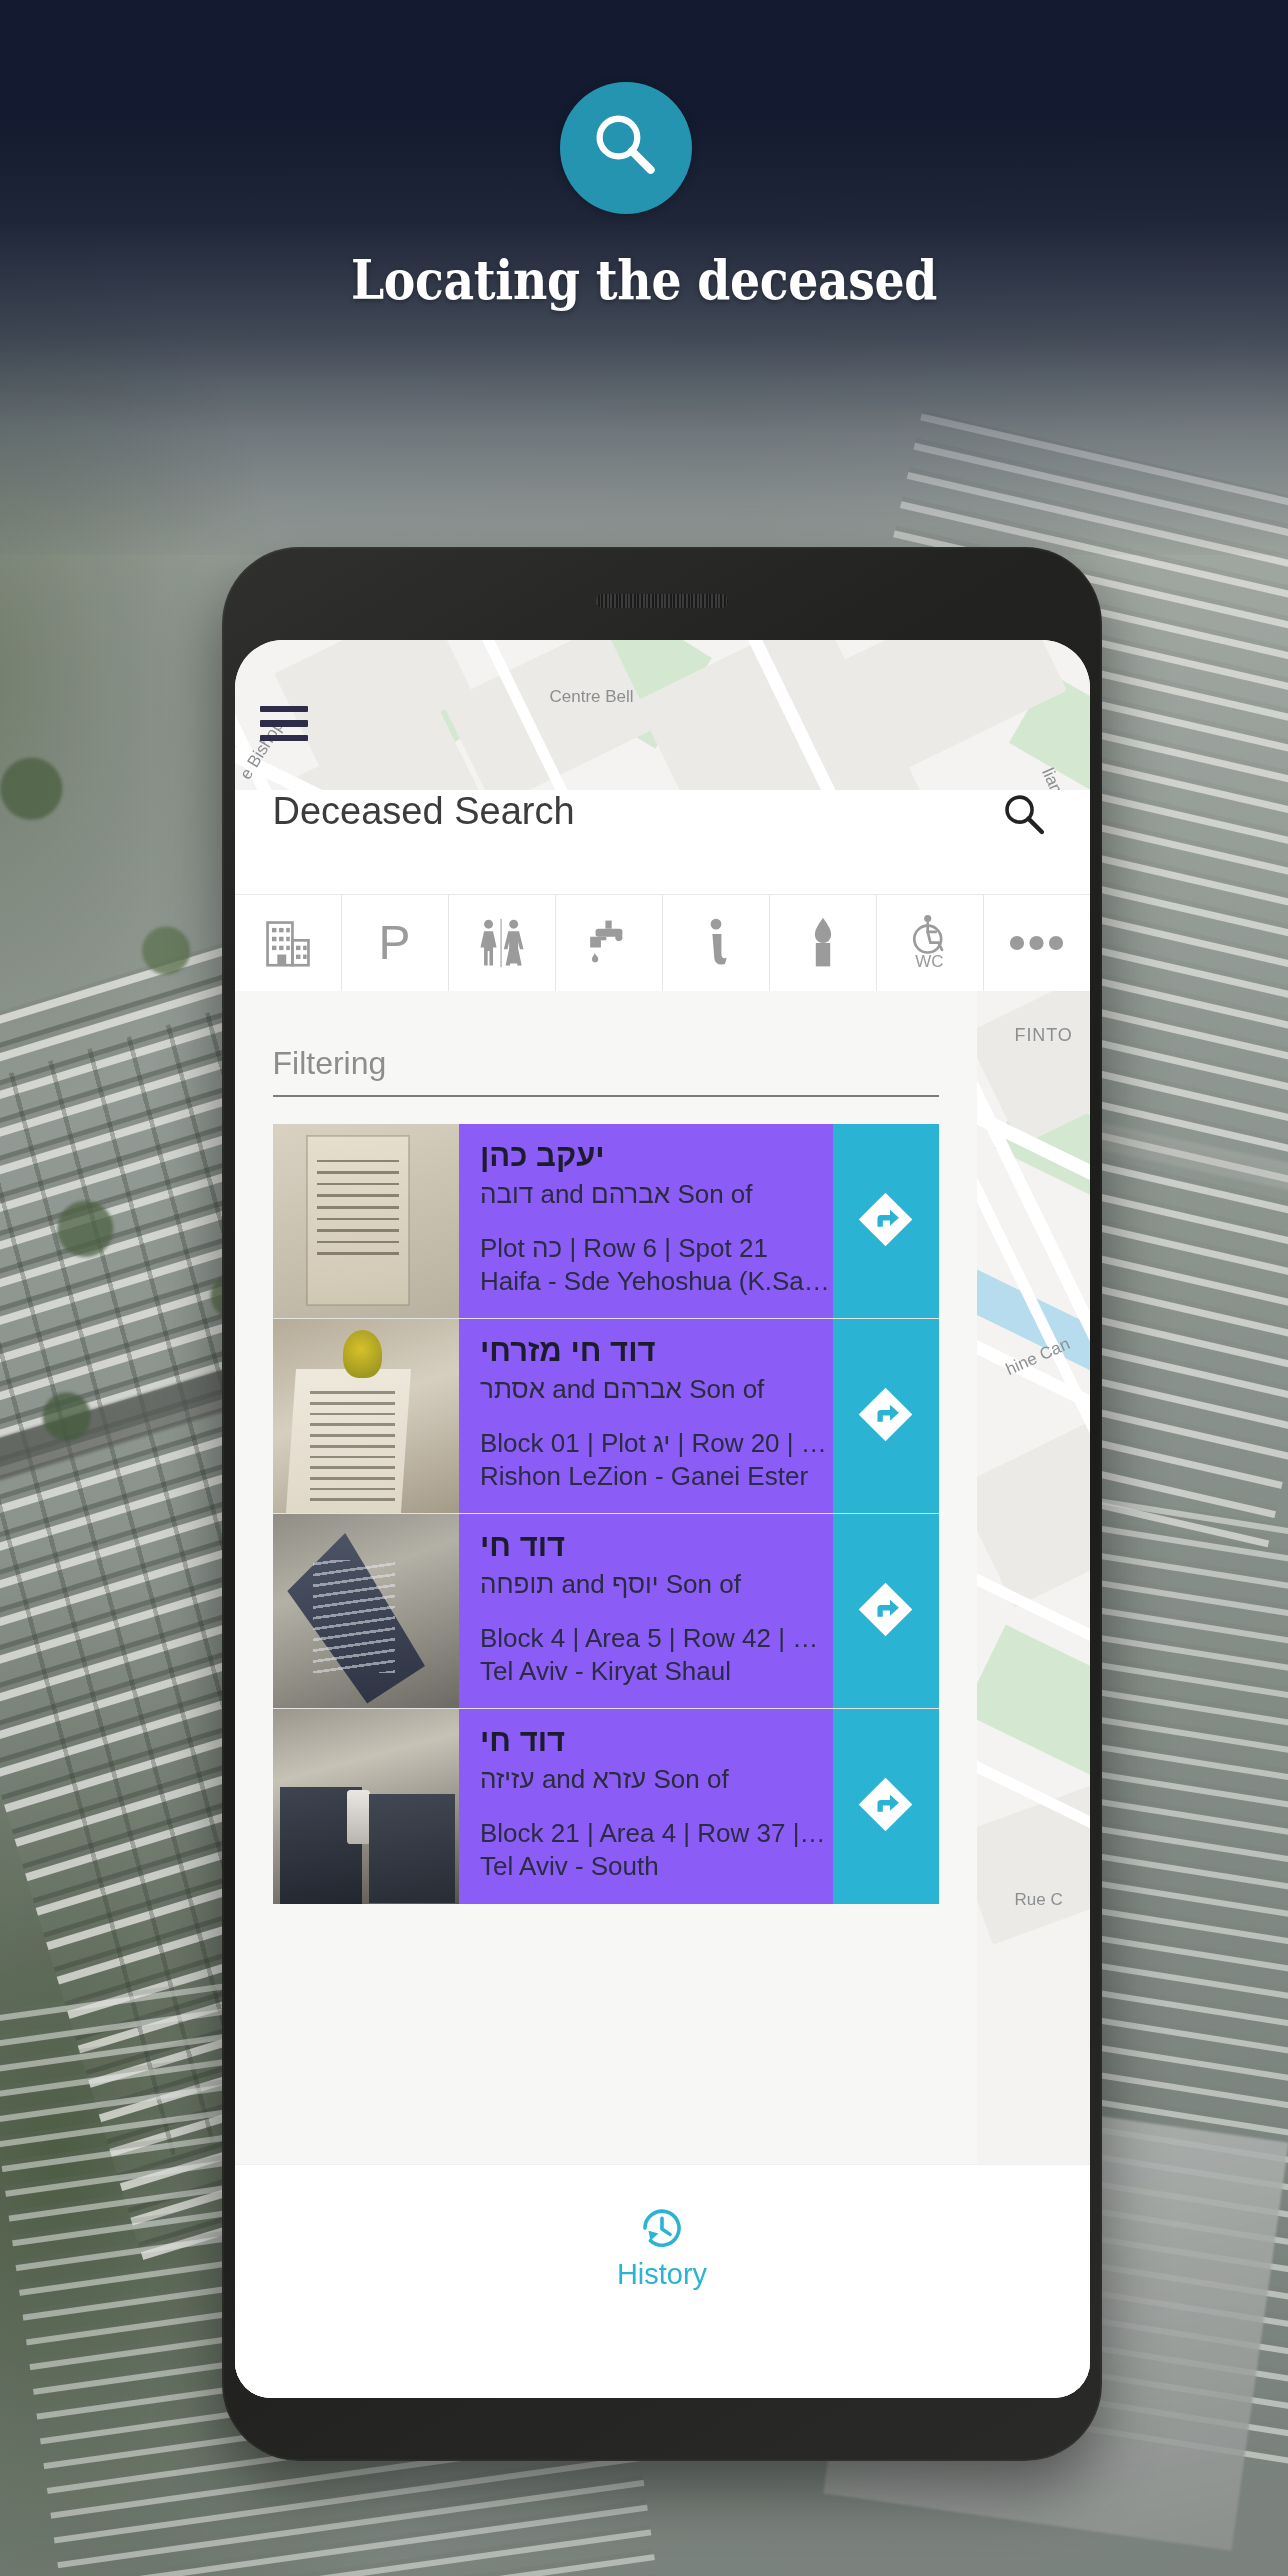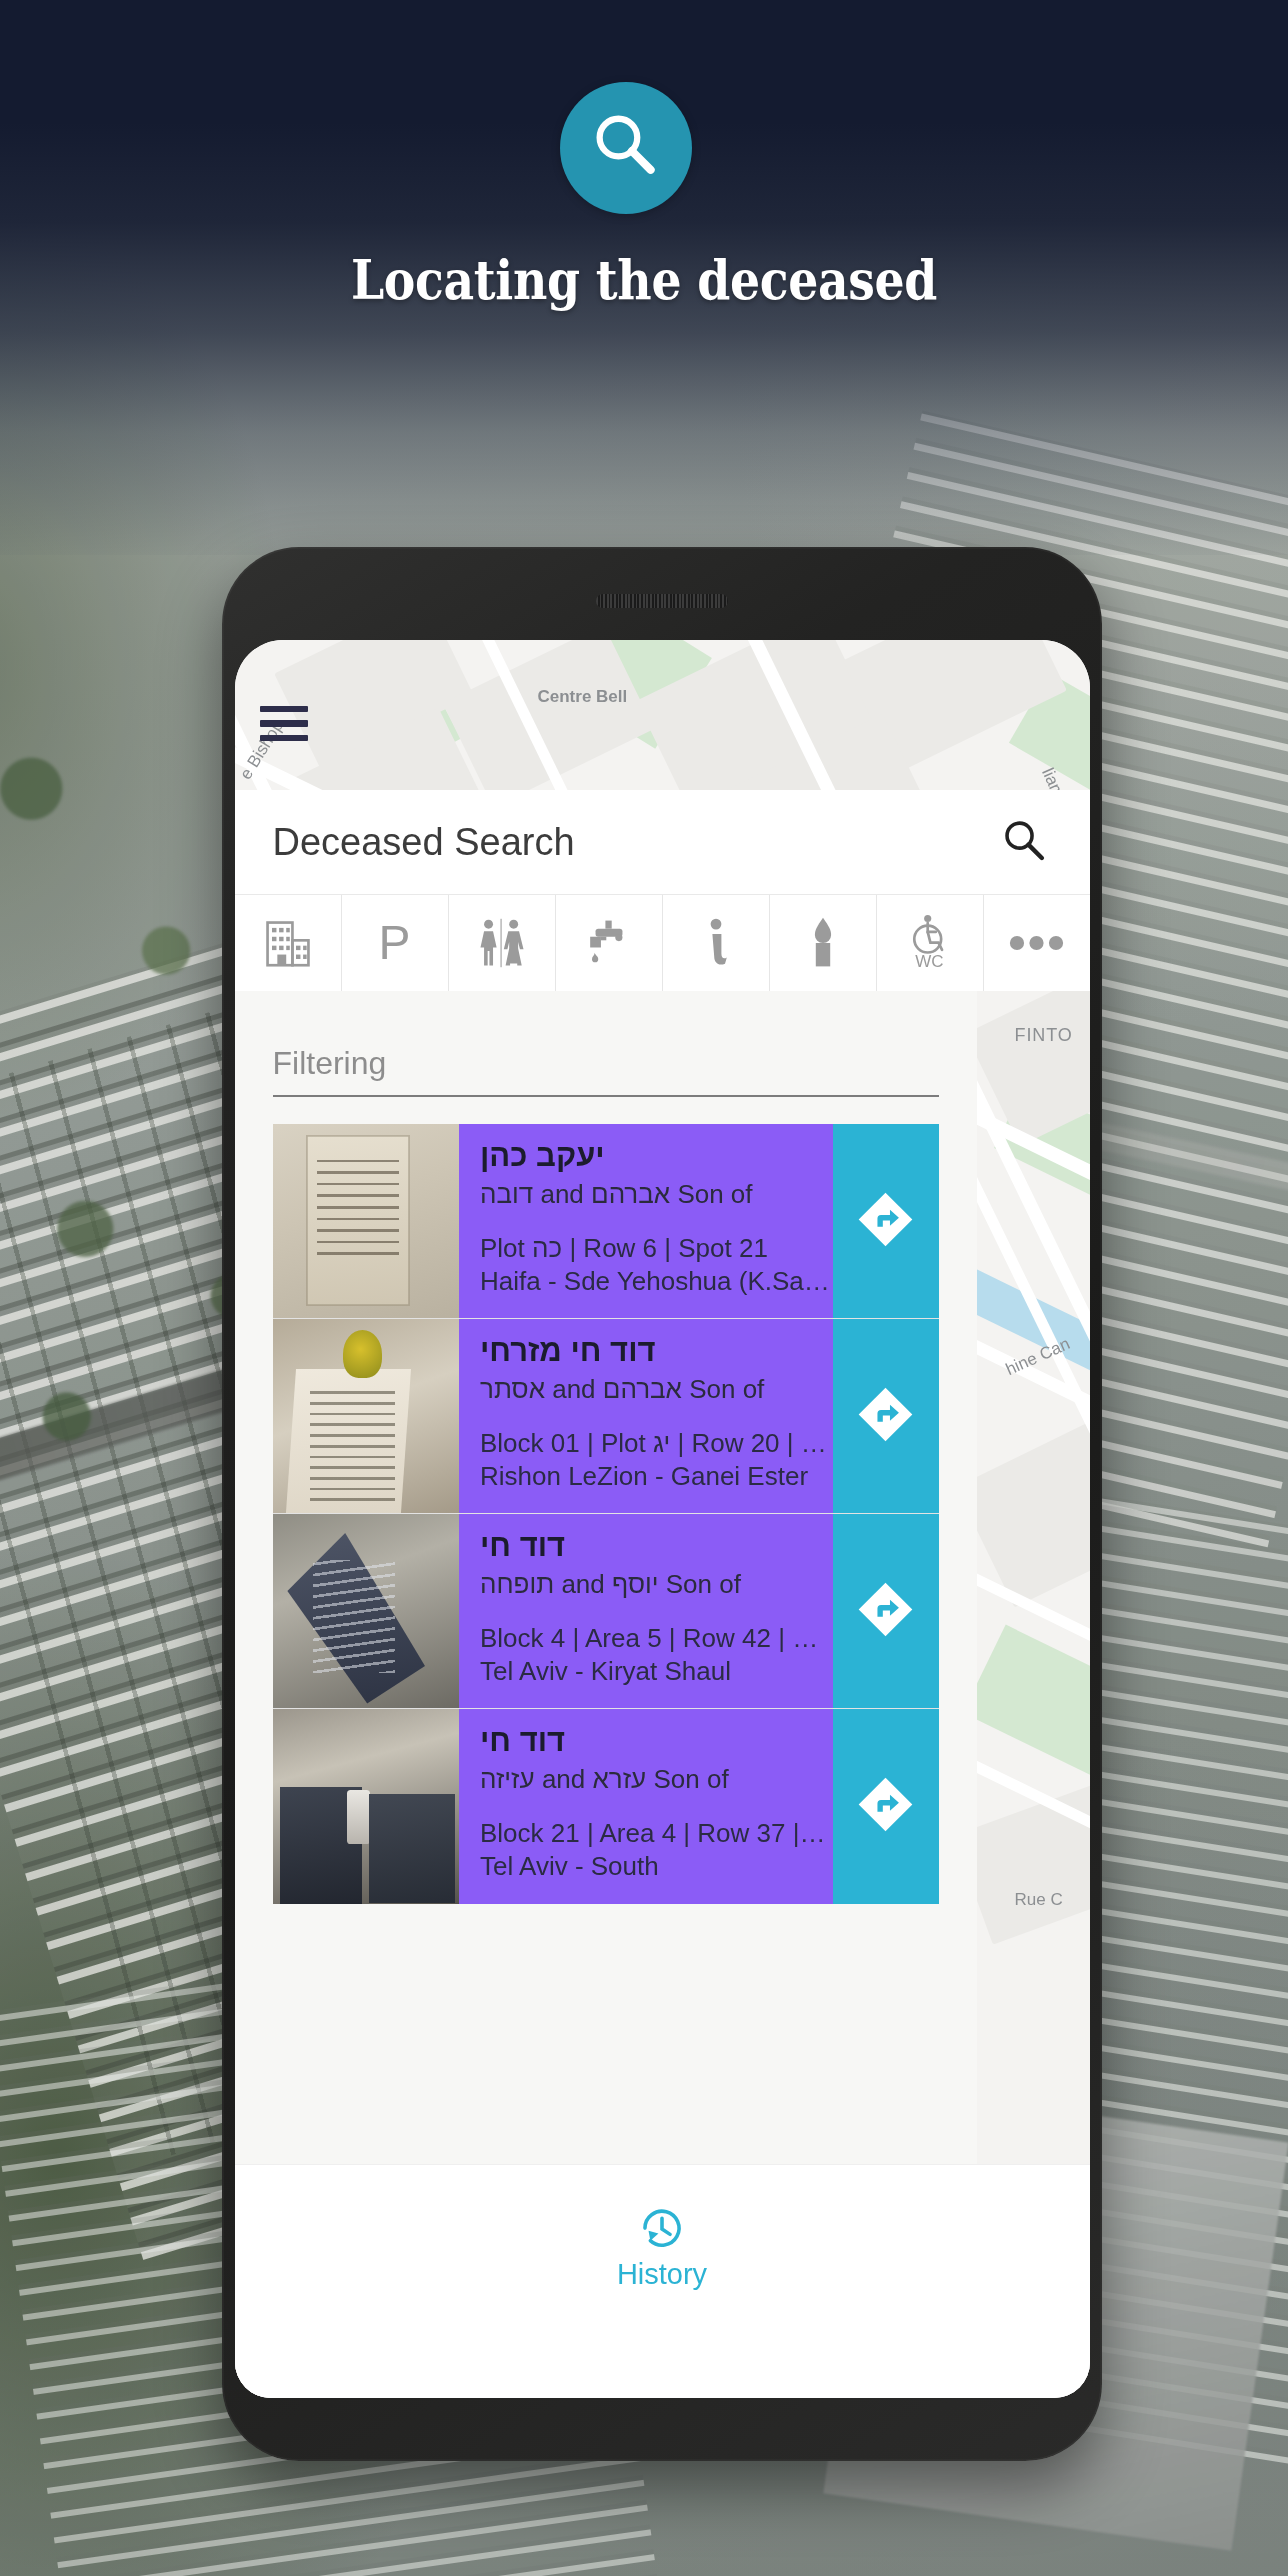--- a/index.html
+++ b/index.html
@@ -181,21 +181,21 @@
   }
   .hamburger span {
     display: block; height: 6.3px; background: #2d2d4a; border-radius: 0.9px;
     margin-bottom: 8px;
   }
   .hamburger span:last-child { margin-bottom: 0; }
 
   
   .searchbar {
     position: absolute; left: 0; top: 150px; width: 855px; height: 104px;
-    background: #fff; display: flex; align-items: center;
+    background: #fff; display: flex; align-items: flex-start;
     box-shadow: 0 0.9px 0 rgba(0,0,0,0.05);
   }
   .searchbar .label {
     margin-left: 38px; font-size: 38px; color: #3c3c3c;
     font-family: "Liberation Sans", sans-serif;
   }
   .searchbar .mag { margin-left: auto; margin-right: 41px; }
 
   
   .toolbar {
@@ -380,21 +380,21 @@
       <div class="street" style="left:-54px;top:81px;width:1073px;height:14.3px;transform:rotate(26deg);"></div>
       <div class="street" style="left:-107px;top:286px;width:1163px;height:12.5px;transform:rotate(26deg);"></div>
       <div class="street" style="left:-54px;top:-36px;width:805px;height:12.5px;transform:rotate(64deg);"></div>
       <div class="street" style="left:233px;top:-54px;width:805px;height:10.7px;transform:rotate(64deg);"></div>
       <div class="street" style="left:501px;top:-54px;width:894px;height:12.5px;transform:rotate(64deg);"></div>
       <div class="street" style="left:742px;top:537px;width:537px;height:10.7px;transform:rotate(64deg);"></div>
       <div class="street" style="left:626px;top:877px;width:447px;height:10.7px;transform:rotate(26deg);"></div>
       <div class="street" style="left:644px;top:1073px;width:403px;height:10.7px;transform:rotate(26deg);"></div>
 
       <span class="map-label rot-l" style="left:-5.4px;top:100px;">e Bishop</span>
-      <span class="map-label" style="left:303px;top:47px;font-weight:bold;">Centre Bell</span>
+      <span class="map-label" style="left:315px;top:47px;">Centre Bell</span>
       <span class="map-label rot-r" style="left:796px;top:143px;">liam St</span>
       <span class="map-label" style="left:780px;top:385px;font-size:18px;letter-spacing:0.9px;">FINTO</span>
       <span class="map-label rot-c" style="left:769px;top:707px;">hine Can</span>
       <span class="map-label" style="left:780px;top:1250px;">Rue C</span>
       <span class="map-label" style="left:5.4px;top:805px;">Parc</span>
       <span class="map-label rot-l" style="left:-1.8px;top:914px;">Rue</span>
       <span class="map-label rot-l" style="left:-9px;top:716px;">enci-G</span>
     </div>
 
     <div class="hamburger">

